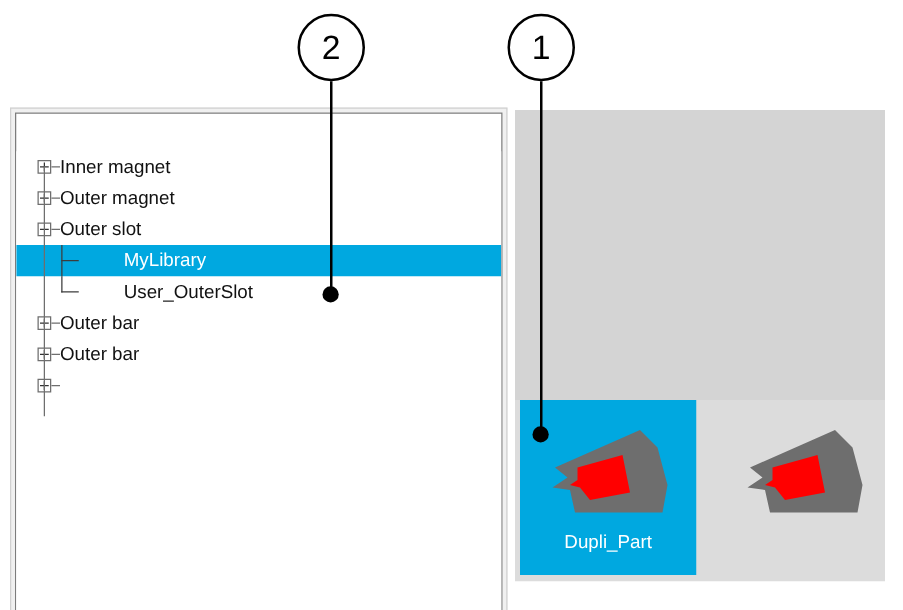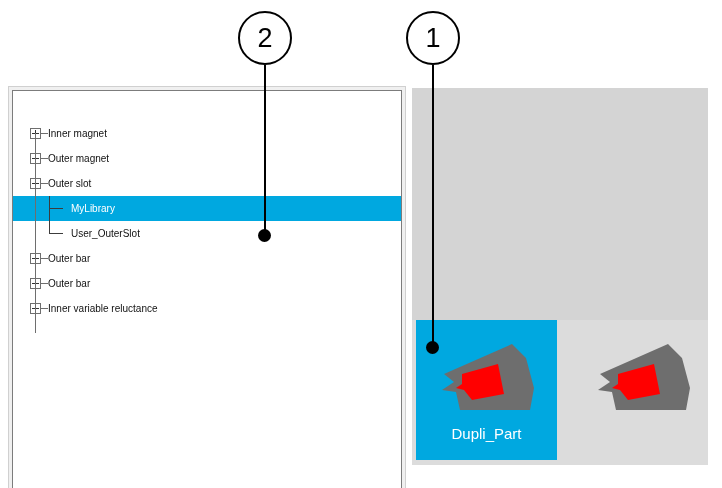--- a/index.html
+++ b/index.html
@@ -89,21 +89,21 @@
     right: 0; bottom: 0;
     background: #ffffff;
     overflow: hidden;
   }
 
   .tree-row {
     position: relative;
     height: 25px;
     display: flex;
     align-items: center;
-    font-size: 10px;
+    font-size: 15px;
     color: #111111;
     white-space: nowrap;
   }
   .tree-row.selected {
     background: #00a8e0;
     color: #ffffff;
   }
   .tree-row .row-label {
     line-height: 1;
   }
@@ -146,20 +146,21 @@
     left: 22px;
     top: 0;
     width: 1px;
     background: #6e6e6e;
     z-index: 2;
   }
 
   
   .tree-row.child {
     padding-left: 0;
+    gap: 28px;
   }
   .child-elbow {
     position: relative;
     flex: 0 0 auto;
     width: 22px;
     height: 25px;
     margin-left: 36px;
   }
   .child-elbow .v {
     position: absolute;
@@ -260,21 +261,20 @@
             <span class="row-label">Outer bar</span>
           </div>
           <div class="tree-row">
             <span class="expander plus"></span>
             <span class="hstub"></span>
             <span class="row-label">Outer bar</span>
           </div>
           <div class="tree-row">
             <span class="expander plus"></span>
             <span class="hstub"></span>
-            <span class="row-label">Inner variable reluctance</span>
           </div>
         </div>
     </div>
   </div>
 
   <div id="right-panel">
     <div id="thumb-strip">
       <div id="thumb-list">
           <div class="thumb selected" style="left: 4px; top: 0px;">
             <div class="thumb-art"><svg viewBox="0 0 141 96" width="141" height="96" xmlns="http://www.w3.org/2000/svg">

